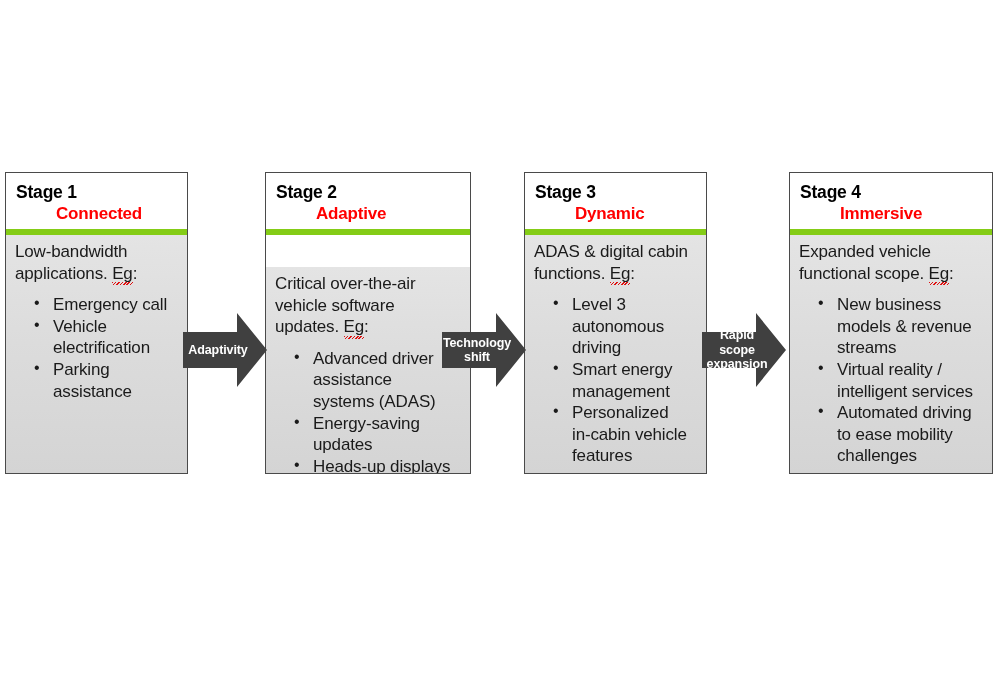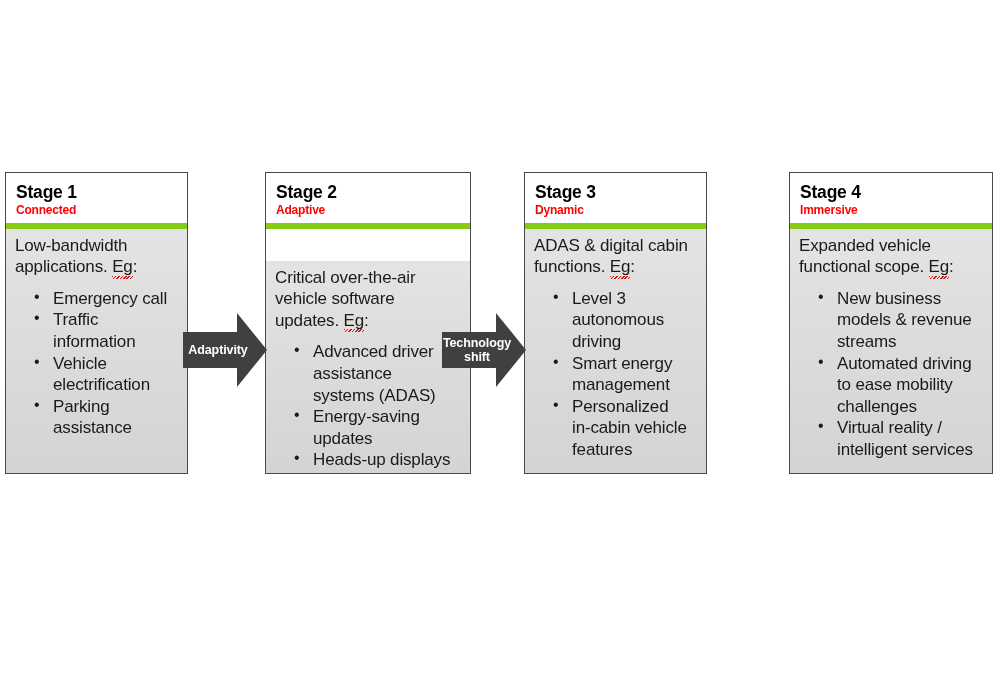--- a/index.html
+++ b/index.html
@@ -40,25 +40,26 @@
     flex: 0 0 auto;
   }
   .stage-number {
     font-size: 17.5px;
     font-weight: bold;
     color: #000000;
     line-height: 1.28;
     letter-spacing: -0.2px;
   }
   .stage-name {
-    font-size: 12px;
+    font-size: 17px;
     font-weight: bold;
     color: #ff0000;
     line-height: 1.28;
     letter-spacing: -0.2px;
+    margin-left: 40px;
   }
   .stage-body {
     flex: 1 1 auto;
     padding: 6px 8px 20px 9px;
     background: linear-gradient(to bottom, #e4e4e4 0%, #dcdcdc 45%, #d4d4d4 100%);
     overflow: hidden;
   }
   .stage-intro {
     font-size: 17px;
     color: #1a1a1a;
@@ -150,31 +151,36 @@
     <div class="arrow-label">Adaptivity</div>
   </div>
 
   <div class="arrow" style="left:442px; width:84px;">
     <svg viewBox="0 0 84 74" preserveAspectRatio="none">
       <polygon points="0,19 54,19 54,0 84,37 54,74 54,55 0,55" fill="#404040"></polygon>
     </svg>
     <div class="arrow-label">Technology shift</div>
   </div>
 
+  <div class="arrow" style="left:702px; width:84px;">
+    <svg viewBox="0 0 84 74" preserveAspectRatio="none">
+      <polygon points="0,19 54,19 54,0 84,37 54,74 54,55 0,55" fill="#404040"></polygon>
+    </svg>
+    <div class="arrow-label">Rapid scope expansion</div>
+  </div>
 
   <div class="stage-box" style="left:5px; width:183px;">
     <div class="stage-header">
       <div class="stage-number">Stage 1</div>
       <div class="stage-name">Connected</div>
     </div>
     <div class="stage-body">
       <p class="stage-intro"><span>Low-bandwidth applications. </span><span class="spellcheck">Eg</span><span>:</span></p>
       <ul class="bullets">
         <li>Emergency call</li>
-        <li>Traffic information</li>
         <li>Vehicle electrification</li>
         <li>Parking assistance</li>
       </ul>
     </div>
   </div>
 
   <div class="stage-box" style="left:265px; width:206px;gap:32px;">
     <div class="stage-header">
       <div class="stage-number">Stage 2</div>
       <div class="stage-name">Adaptive</div>
@@ -206,19 +212,19 @@
 
   <div class="stage-box" style="left:789px; width:204px;">
     <div class="stage-header">
       <div class="stage-number">Stage 4</div>
       <div class="stage-name">Immersive</div>
     </div>
     <div class="stage-body">
       <p class="stage-intro"><span>Expanded vehicle functional scope. </span><span class="spellcheck">Eg</span><span>:</span></p>
       <ul class="bullets">
         <li>New business models &amp; revenue streams</li>
+        <li>Virtual reality / intelligent services</li>
         <li>Automated driving to ease mobility challenges</li>
-        <li>Virtual reality / intelligent services</li>
       </ul>
     </div>
   </div>
 
 </div>
 
 </body></html>

